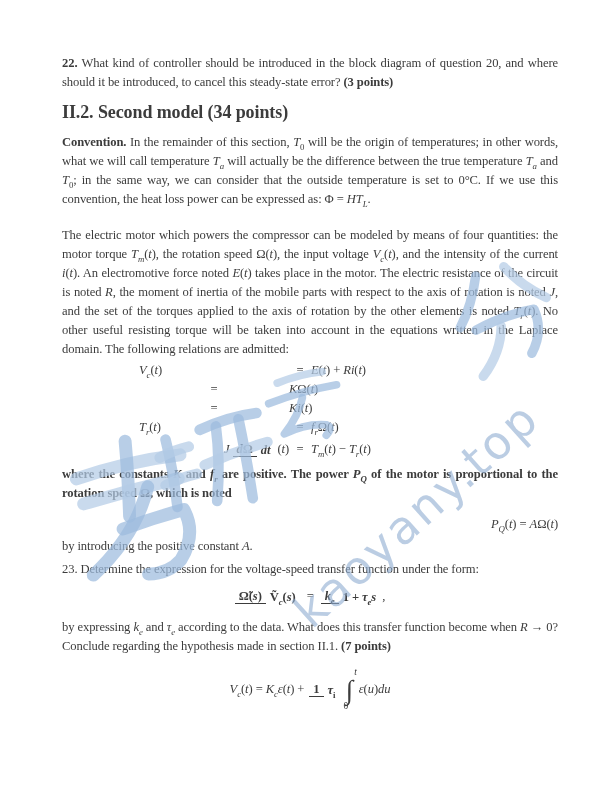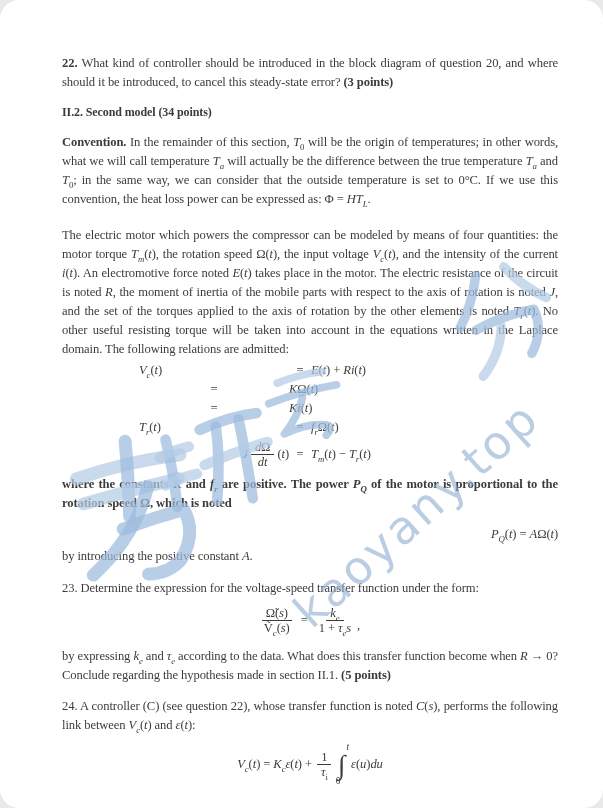--- a/index.html
+++ b/index.html
@@ -3,57 +3,56 @@
 <meta charset="utf-8">
 <style>
   html,body{margin:0;padding:0;background:#e9e9e9;}
   #page{
     position:relative;
     width:603px;height:808px;
     background:#ffffff;
     overflow:hidden;
     font-family:"Liberation Serif","DejaVu Serif",serif;
     color:#3c3c3c;
-    border-radius:19px;
   }
   #content{
     position:absolute;
     left:62px;top:54px;width:496px;
     font-size:12.6px;line-height:19px;
     text-align:justify;
     letter-spacing:-0.1px;
   }
   p{margin:0 0 12px 0;}
   p.q22{margin-bottom:11px;}
   h2.section-heading{
-    font-size:12px;line-height:19px;margin:0 0 11px 0;font-weight:bold;
+    font-size:18px;line-height:19px;margin:0 0 11px 0;font-weight:bold;
   }
   p.convention{margin-bottom:6px;}
   p.motor{margin-bottom:2px;margin-top:17px;}
   p.where{font-weight:bold;}
-  p.by-introducing{margin-bottom:13px;}
+  p.by-introducing{margin-bottom:4px;}
   p.q23{margin-bottom:8px;}
   p.expressing{margin-bottom:12px;}
   p.q24{margin-bottom:8px;}
   i{font-style:italic;}
   sub{font-size:70%;line-height:0;}
 
   
   .eqblock{display:flex;flex-direction:column;align-items:center;margin:2px 0 6px 0;}
   .relrow{
     display:grid;grid-template-columns:150px 22px 170px;
     width:342px;line-height:19px;text-align:left;
   }
   .relrow .lhs{}
   .relrow .eqs{text-align:center;}
   .relrow .rhs{text-align:left;}
   .relrow.tall{margin-top:3px;align-items:center;}
   .relrow.tall .lhs{display:flex;justify-content:flex-end;align-items:center;gap:3px;}
 
-  .frac{display:inline-flex;flex-direction:column;align-items:center;vertical-align:middle;line-height:14px;}
+  .frac{display:inline-flex;flex-direction:row;align-items:center;vertical-align:middle;line-height:14px;font-weight:bold;}
   .frac .num{padding:0 4px;border-bottom:1px solid #3c3c3c;}
   .frac .den{padding:0 4px;}
 
   .centered-eq{text-align:right;margin:10px 0 3px 0;}
   .tf-row{display:flex;justify-content:center;align-items:center;gap:7px;margin:8px 0 12px 0;}
   .tf-row .trail{align-self:flex-end;margin-left:-5px;}
 
   .ctrl-row{display:flex;justify-content:center;align-items:center;gap:5px;margin:8px 0 0 0;}
   .intwrap{display:inline-flex;flex-direction:column;align-items:center;line-height:1;margin:0 1px;}
   .int-top{font-size:9.5px;font-style:italic;align-self:flex-end;margin-right:-4px;}
@@ -140,23 +139,22 @@
         <span class="den">Ṽ<sub><i>c</i></sub>(<i>s</i>)</span>
       </span>
       <span>=</span>
       <span class="frac">
         <span class="num"><i>k</i><sub><i>e</i></sub></span>
         <span class="den">1 + <i>τ</i><sub><i>e</i></sub><i>s</i></span>
       </span>
       <span class="trail">,</span>
     </div>
 
-    <p class="expressing">by expressing <i>k</i><sub><i>e</i></sub> and <i>τ</i><sub><i>e</i></sub> according to the data. What does this transfer function become when <i>R</i> → 0? Conclude regarding the hypothesis made in section II.1. <b>(5 points)</b></p>
-
-    <p class="q24">24. A controller (C) (see question 22), whose transfer function is noted <i>C</i>(<i>s</i>), performs the following link between <i>V</i><sub><i>c</i></sub>(<i>t</i>) and <i>ε</i>(<i>t</i>):</p>
+    <p class="expressing">by expressing <i>k</i><sub><i>e</i></sub> and <i>τ</i><sub><i>e</i></sub> according to the data. What does this transfer function become when <i>R</i> → 0? Conclude regarding the hypothesis made in section II.1. <b>(7 points)</b></p>
+
 
     <div class="ctrl-row">
       <span><i>V</i><sub><i>c</i></sub>(<i>t</i>) = <i>K</i><sub><i>c</i></sub><i>ε</i>(<i>t</i>) +</span>
       <span class="frac">
         <span class="num">1</span>
         <span class="den"><i>τ</i><sub>i</sub></span>
       </span>
       <span class="intwrap">
         <span class="int-top">t</span>
         <span class="int-sym">∫</span>

